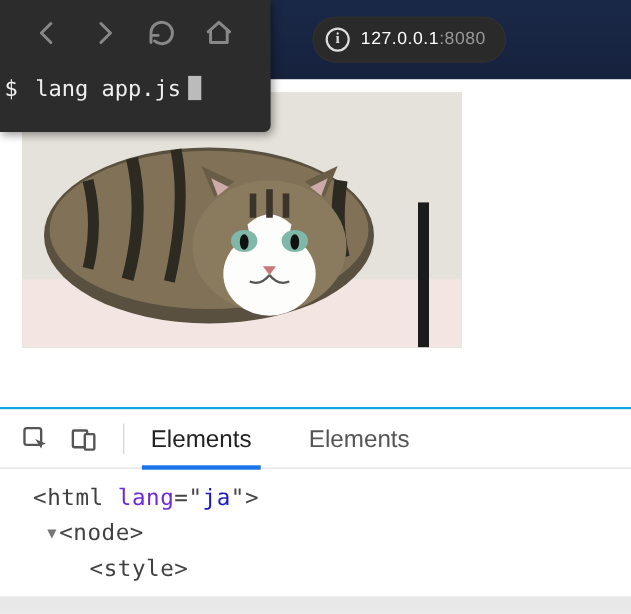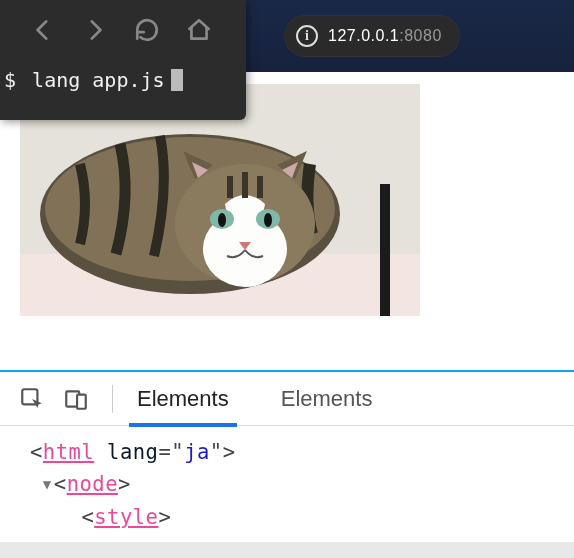--- a/index.html
+++ b/index.html
@@ -169,22 +169,22 @@
 
   .dt-code {
     padding: 10px 0 0 30px;
     font-family: "Menlo", "Monaco", monospace;
     font-size: 20.5px;
     line-height: 1.58;
     letter-spacing: 0.5px;
   }
   .code-line { white-space: pre; }
   .c-gray { color: #b0b0b0; }
-  .c-tag  { color: #ec4899; text-decoration: underline; }
-  .c-attr { color: #0f172a; }
+  .c-tag  { color: #404040; }
+  .c-attr { color: #6d28d9; }
   .c-val  { color: #1a1ac8; text-align: center; }
   .c-punc { color: #444; }
   .twisty {
     display: inline-block;
     color: #777;
     font-size: 14px;
     margin-right: 2px;
     transform: translateY(-2px);
   }
 </style>

